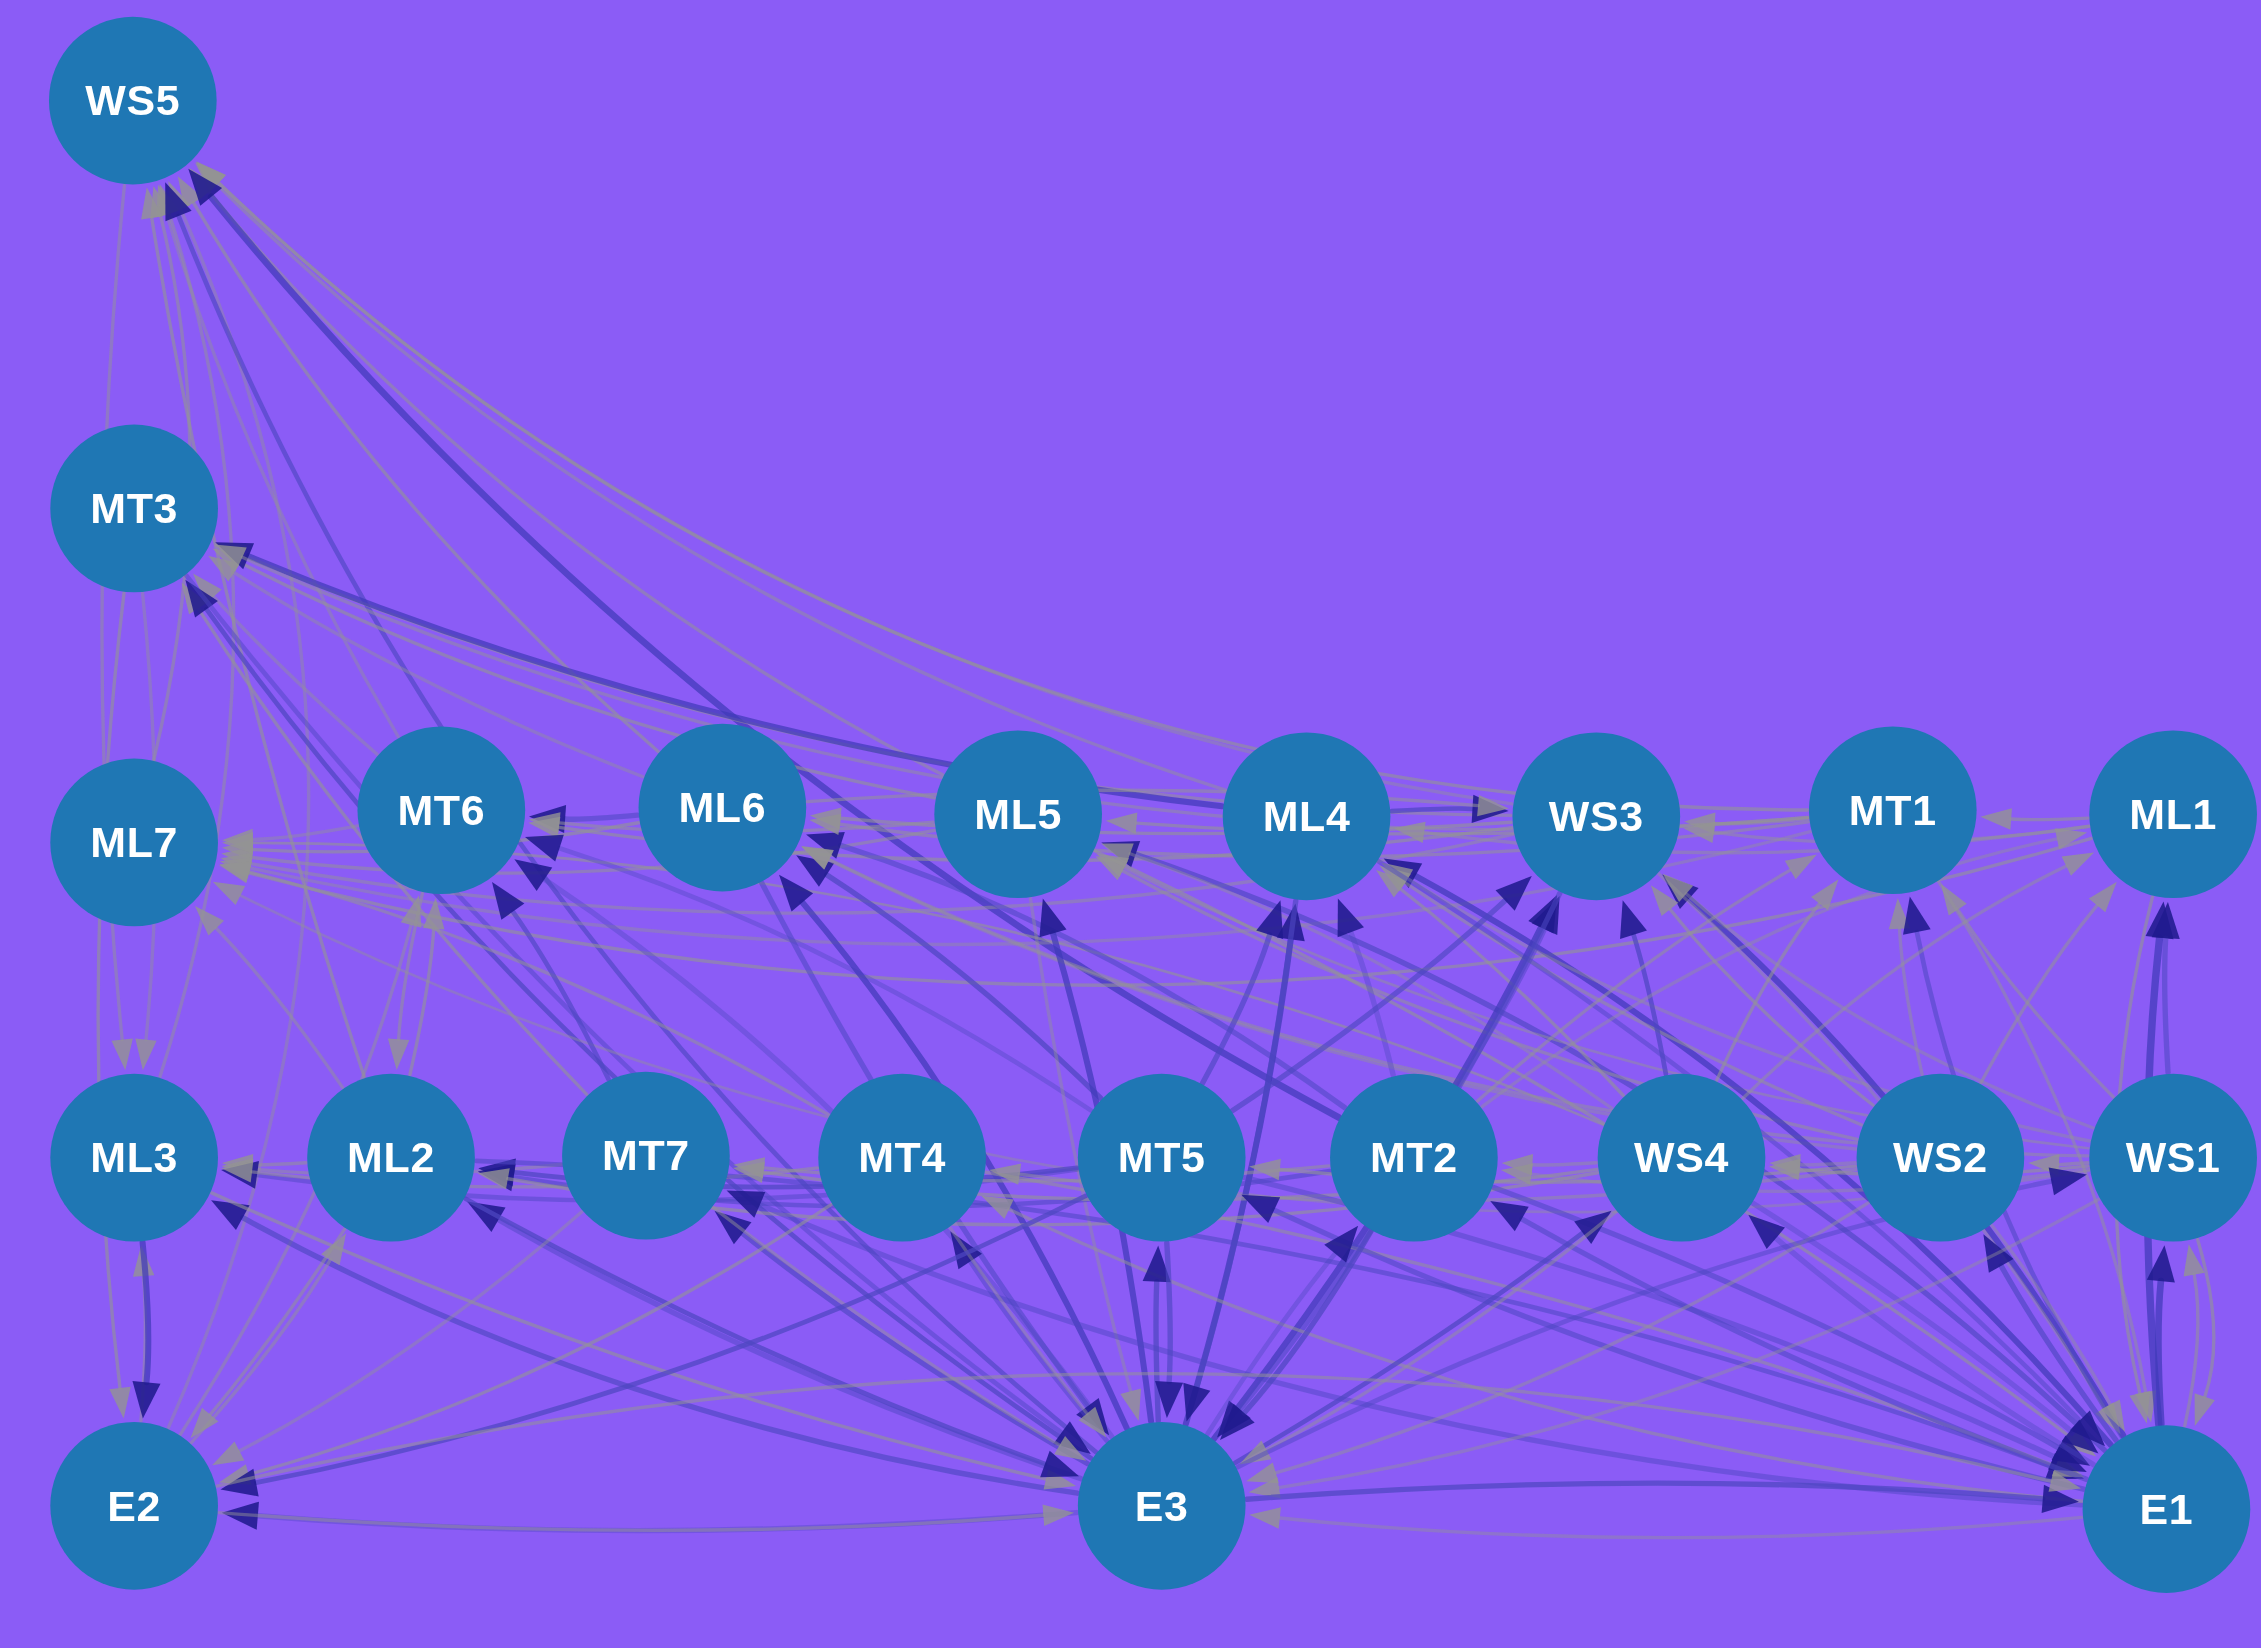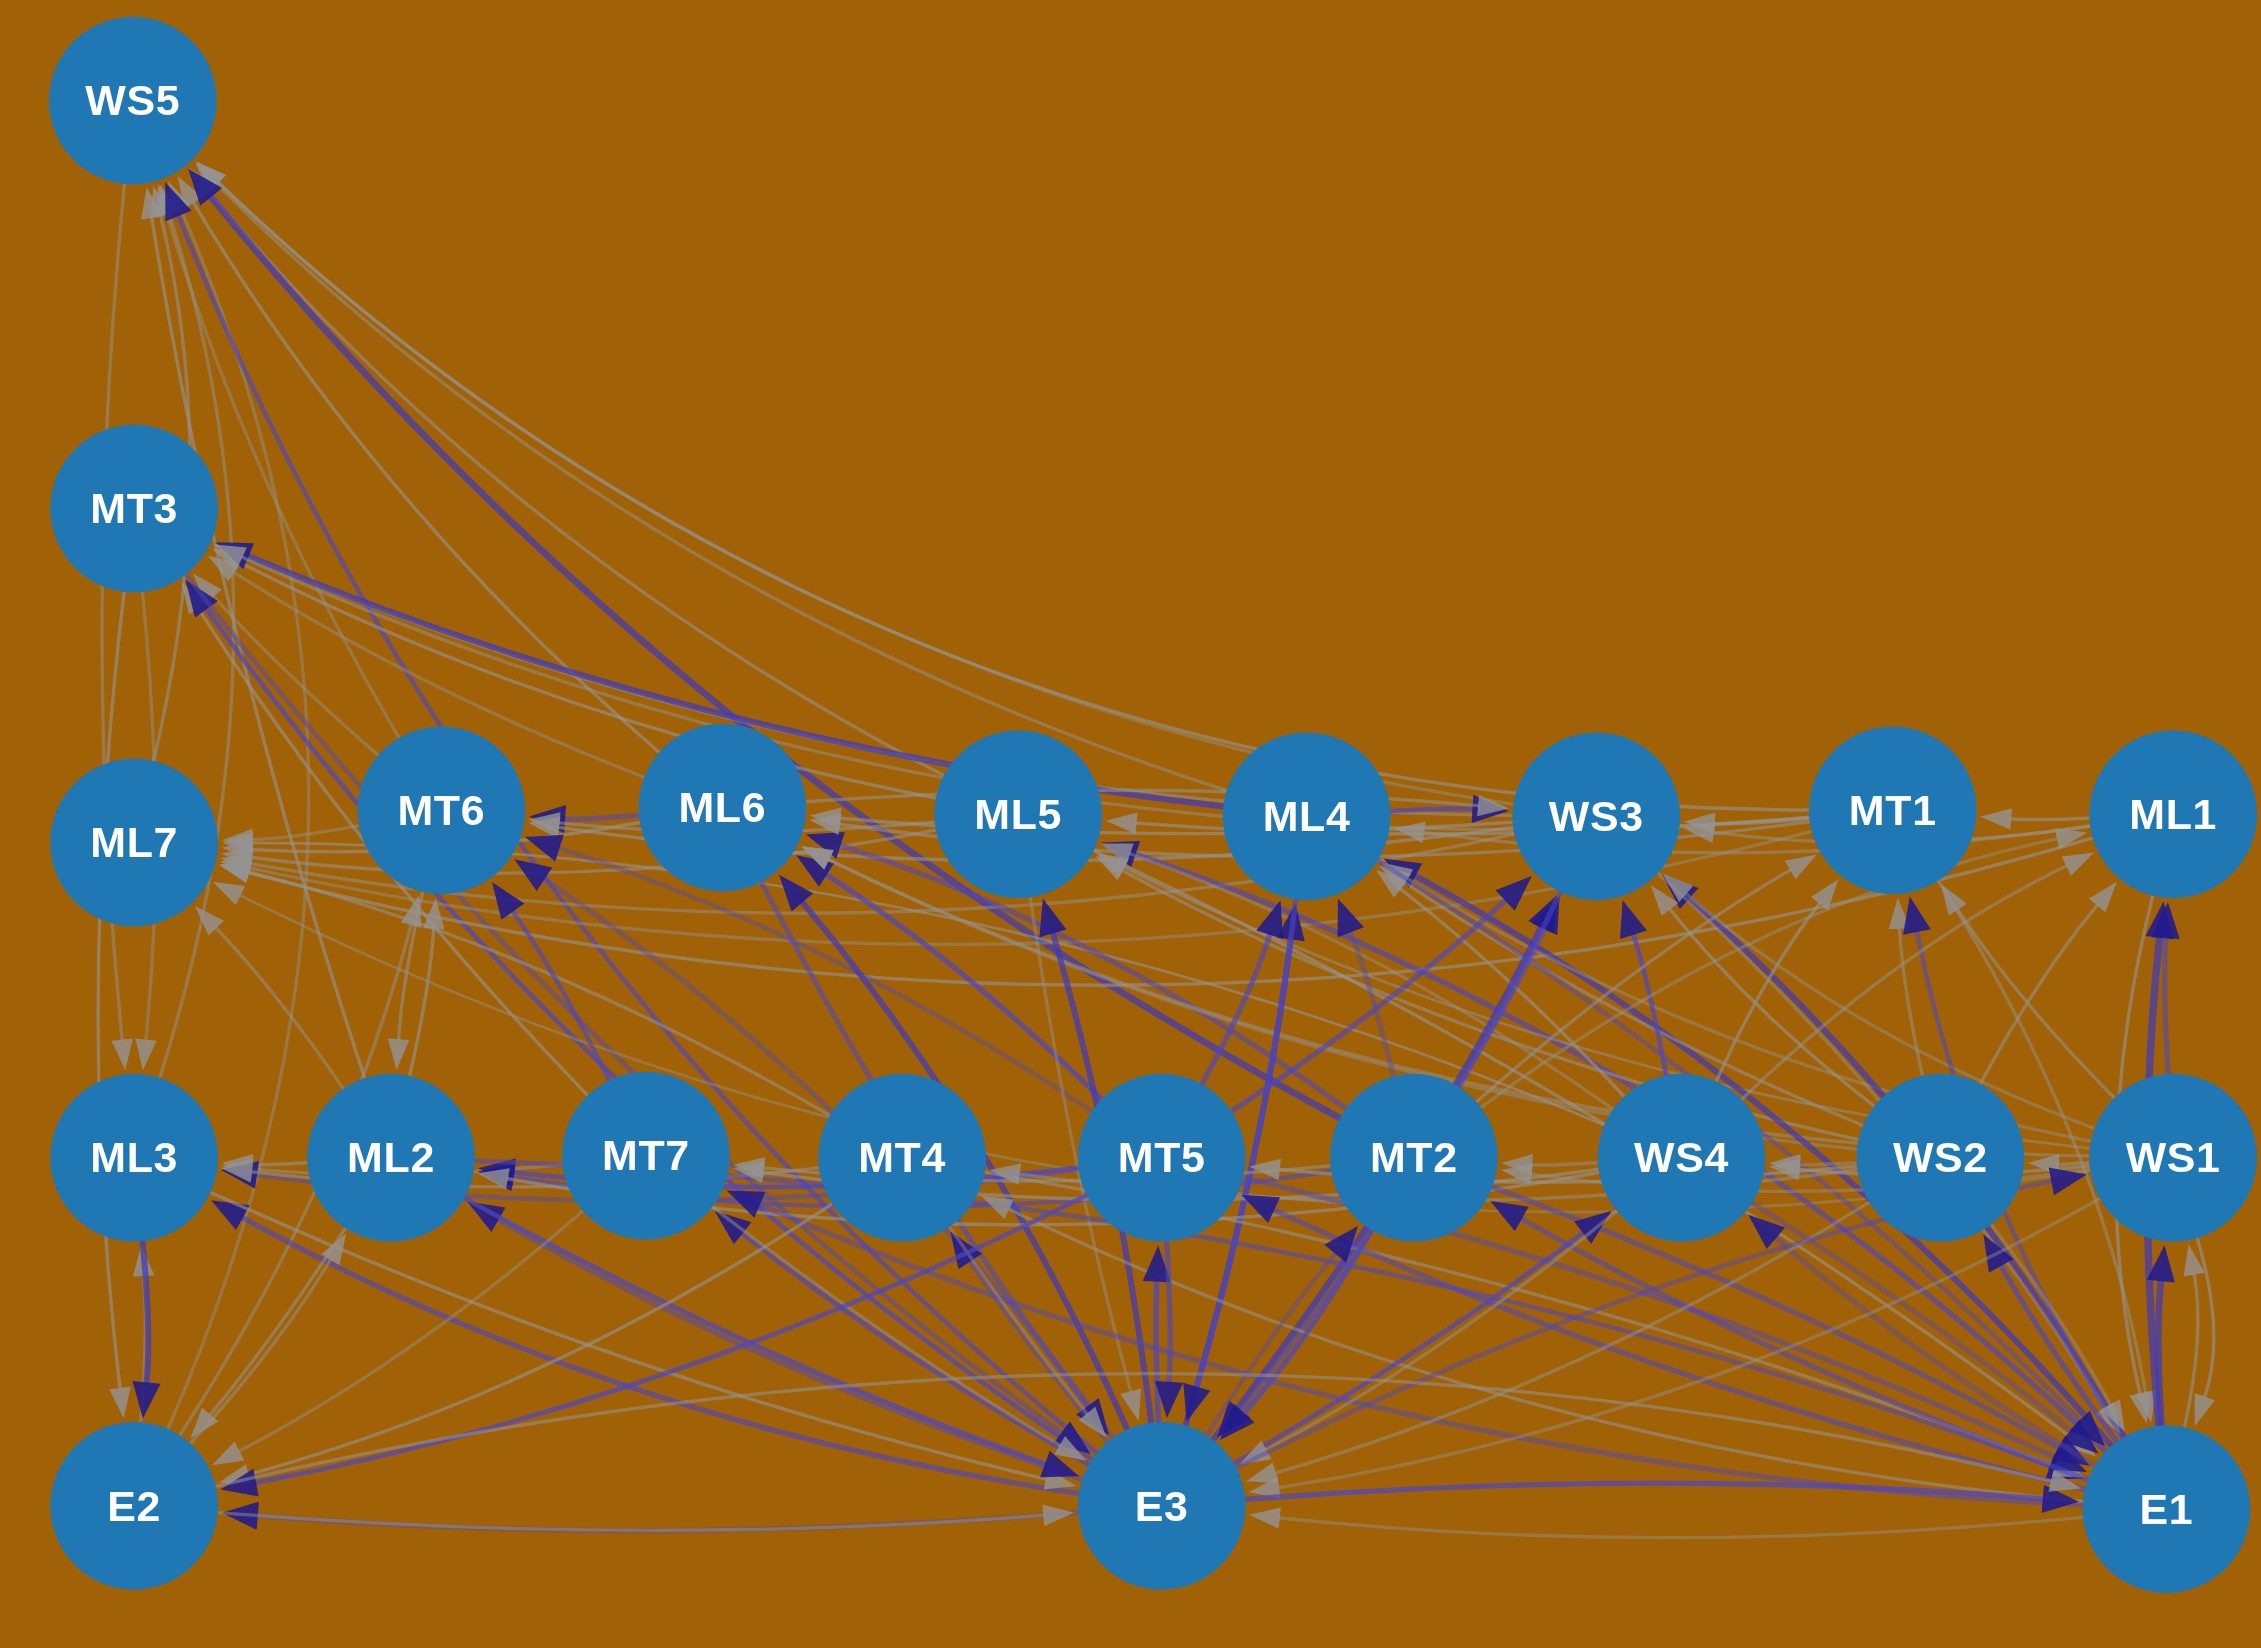--- a/index.html
+++ b/index.html
@@ -1,16 +1,16 @@
 <!DOCTYPE html>
 <html style="font-size:10.7px"><head>
 <meta charset="utf-8">
 <style>
   html,body{margin:0;padding:0;background:#ffffff;}
-  #stage{position:relative;width:2261px;height:1648px;background:#a16207;overflow:hidden;}
+  #stage{position:relative;width:2261px;height:1648px;background:#8b5cf6;overflow:hidden;}
   svg{display:block;}
   .node-label{
     font-family:"Liberation Sans", sans-serif;
     font-weight:bold;
     font-size:64px;
     fill:#ffffff;
     text-anchor:middle;
     letter-spacing:1px;
   }
 </style>

